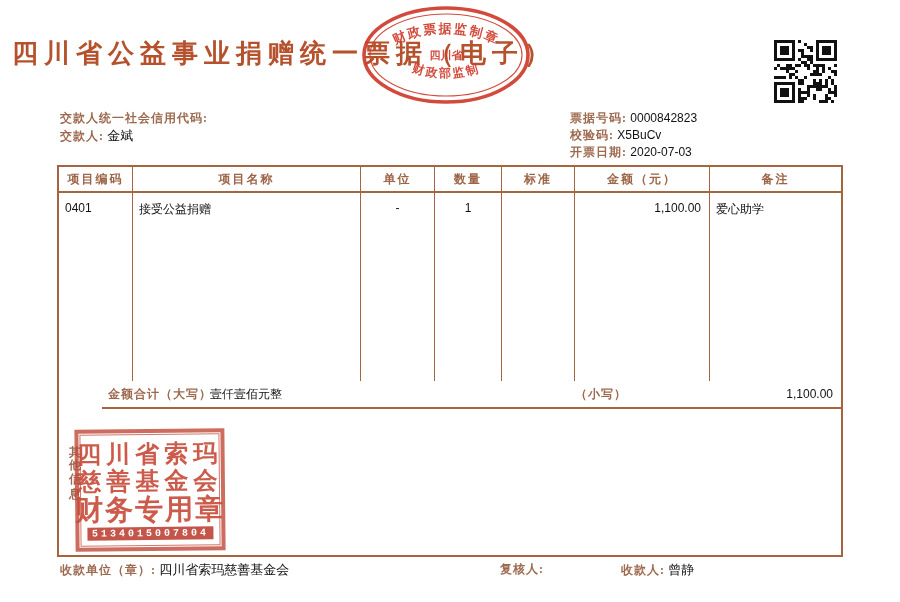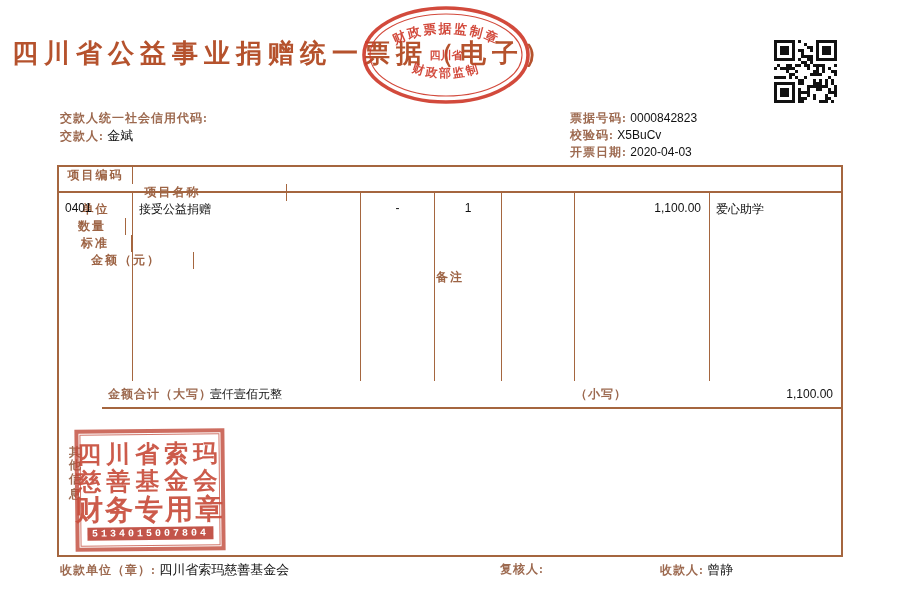--- a/index.html
+++ b/index.html
@@ -14,21 +14,21 @@
   
   .info{position:absolute;top:110px;font-size:12px;line-height:17px;}
   .info-left{left:60px;}
   .info-right{left:570px;}
   .lbl{color:#9d6a50;letter-spacing:1px;font-family:"Liberation Serif","DejaVu Serif",serif;font-weight:bold;}
   .val{color:#111;}
   .val-big{font-size:13px;}
   
   .tbl{position:absolute;left:57px;top:165px;width:786px;height:392px;
        border:2px solid #a5663f;box-sizing:border-box;background:transparent;}
-  .thead{display:flex;height:26px;border-bottom:2px solid #a5663f;box-sizing:border-box;flex-direction:column;}
+  .thead{display:flex;height:26px;border-bottom:2px solid #a5663f;box-sizing:border-box;}
   .thead .c{display:flex;align-items:center;justify-content:center;
             color:#9d6445;font-size:12px;letter-spacing:2px;font-weight:bold;
             font-family:"Liberation Serif","DejaVu Serif",serif;
             border-right:1px solid #a5663f;box-sizing:border-box;}
   .tbody{display:flex;height:188px;}
   .tbody .c{border-right:1px solid #a5663f;box-sizing:border-box;
             font-size:12px;color:#111;padding-top:8px;}
   .c:last-child{border-right:none!important;}
   .w0{width:74px;} .w1{width:228px;} .w2{width:74px;} .w3{width:67px;}
   .w4{width:73px;} .w5{width:135px;} .w6{flex:1;}
@@ -52,21 +52,21 @@
   .stamp-row{color:rgba(200,77,60,.92);font-weight:bold;letter-spacing:5px;
              font-size:24px;line-height:27px;white-space:nowrap;
              font-family:"Liberation Serif","DejaVu Serif",serif;}
   .stamp-row3{font-size:28px;line-height:30px;letter-spacing:2px;font-weight:900;}
   .stamp-code{margin-top:2px;background:rgba(185,55,42,.85);color:#fff;
               font-size:10px;font-weight:bold;letter-spacing:3px;padding:1px 4px;
               font-family:"Liberation Mono","DejaVu Sans Mono",monospace;}
   
   .footer{position:absolute;left:0;top:561px;width:900px;height:22px;font-size:12px;}
   .f-item{position:absolute;white-space:nowrap;}
-  .f-org{left:60px;} .f-rev{left:500px;} .f-cash{left:660px;}
+  .f-org{left:60px;} .f-rev{left:500px;} .f-cash{left:621px;}
   
   .seal-arc{fill:#cf3b2c;font-size:13px;letter-spacing:2px;font-weight:bold;
             font-family:"Liberation Serif","DejaVu Serif",serif;}
   .seal-mid{fill:#cf3b2c;font-size:11px;font-weight:bold;
             font-family:"Liberation Serif","DejaVu Serif",serif;}
 </style>
 </head>
 <body>
 
 <div id="page">
@@ -225,21 +225,21 @@
     <div>
       <span class="lbl">票据号码:</span>
       <span class="val">0000842823</span>
     </div>
     <div>
       <span class="lbl">校验码:</span>
       <span class="val">X5BuCv</span>
     </div>
     <div>
       <span class="lbl">开票日期:</span>
-      <span class="val">2020-04-03</span>
+      <span class="val">2020-07-03</span>
     </div>
   </div>
 
   <div class="tbl">
     <div class="thead">
       <div class="c w0">项目编码</div>
       <div class="c w1">项目名称</div>
       <div class="c w2">单位</div>
       <div class="c w3">数量</div>
       <div class="c w4">标准</div>

